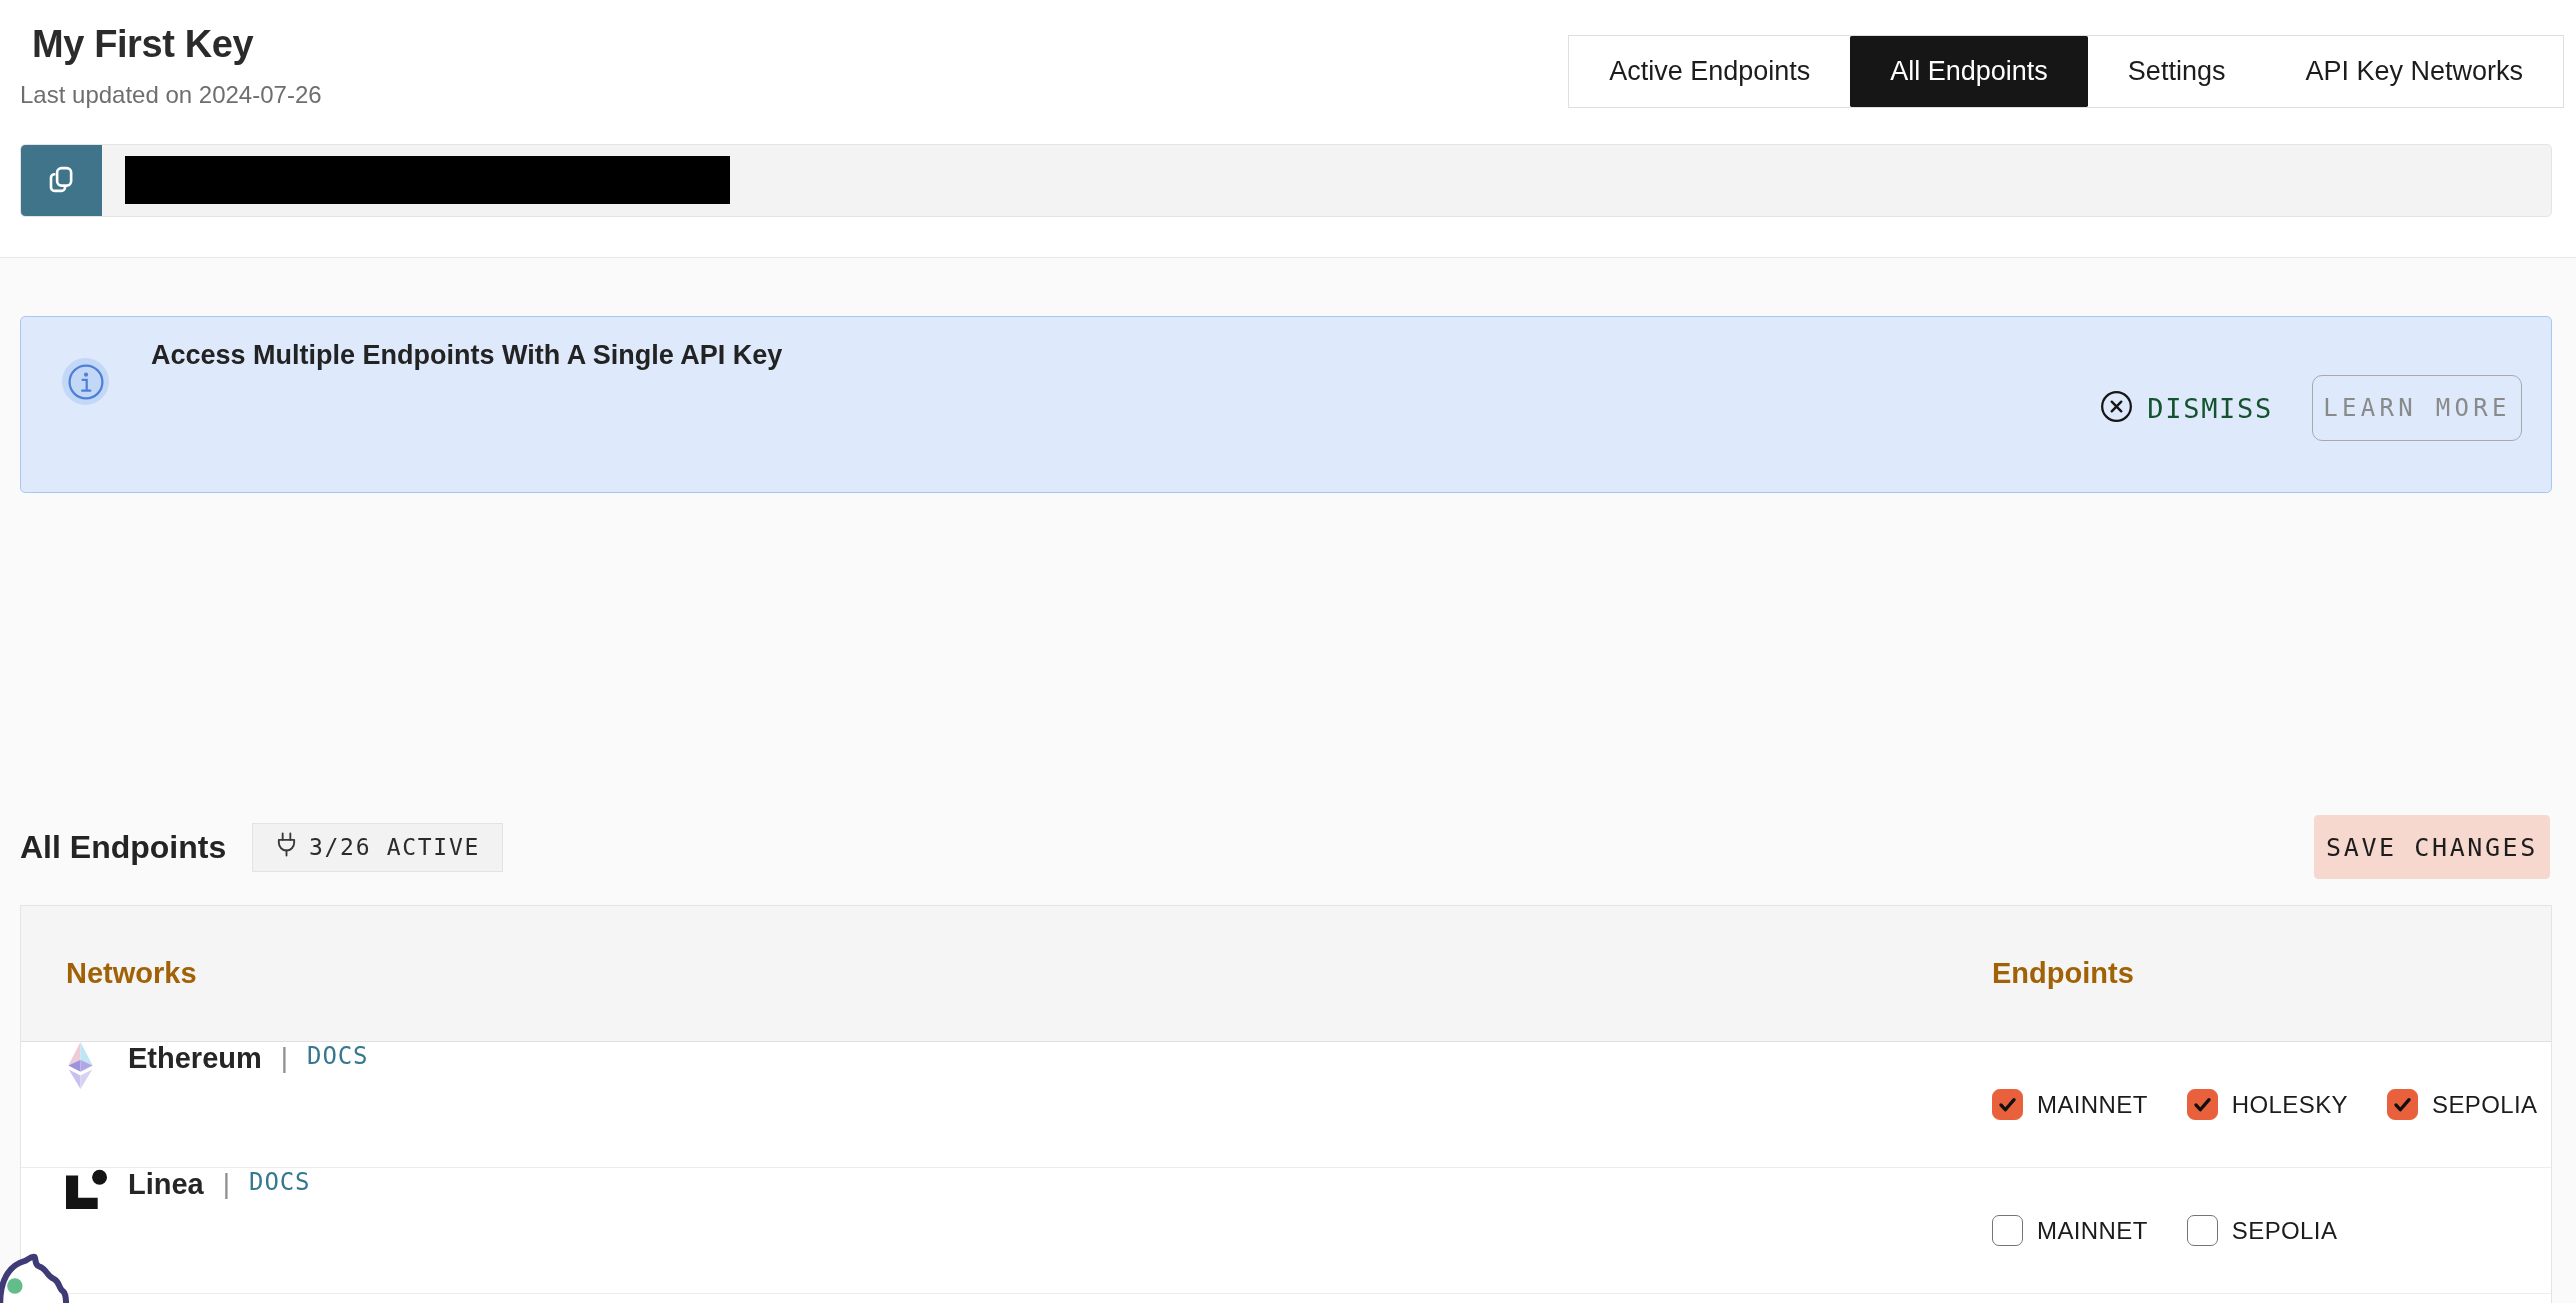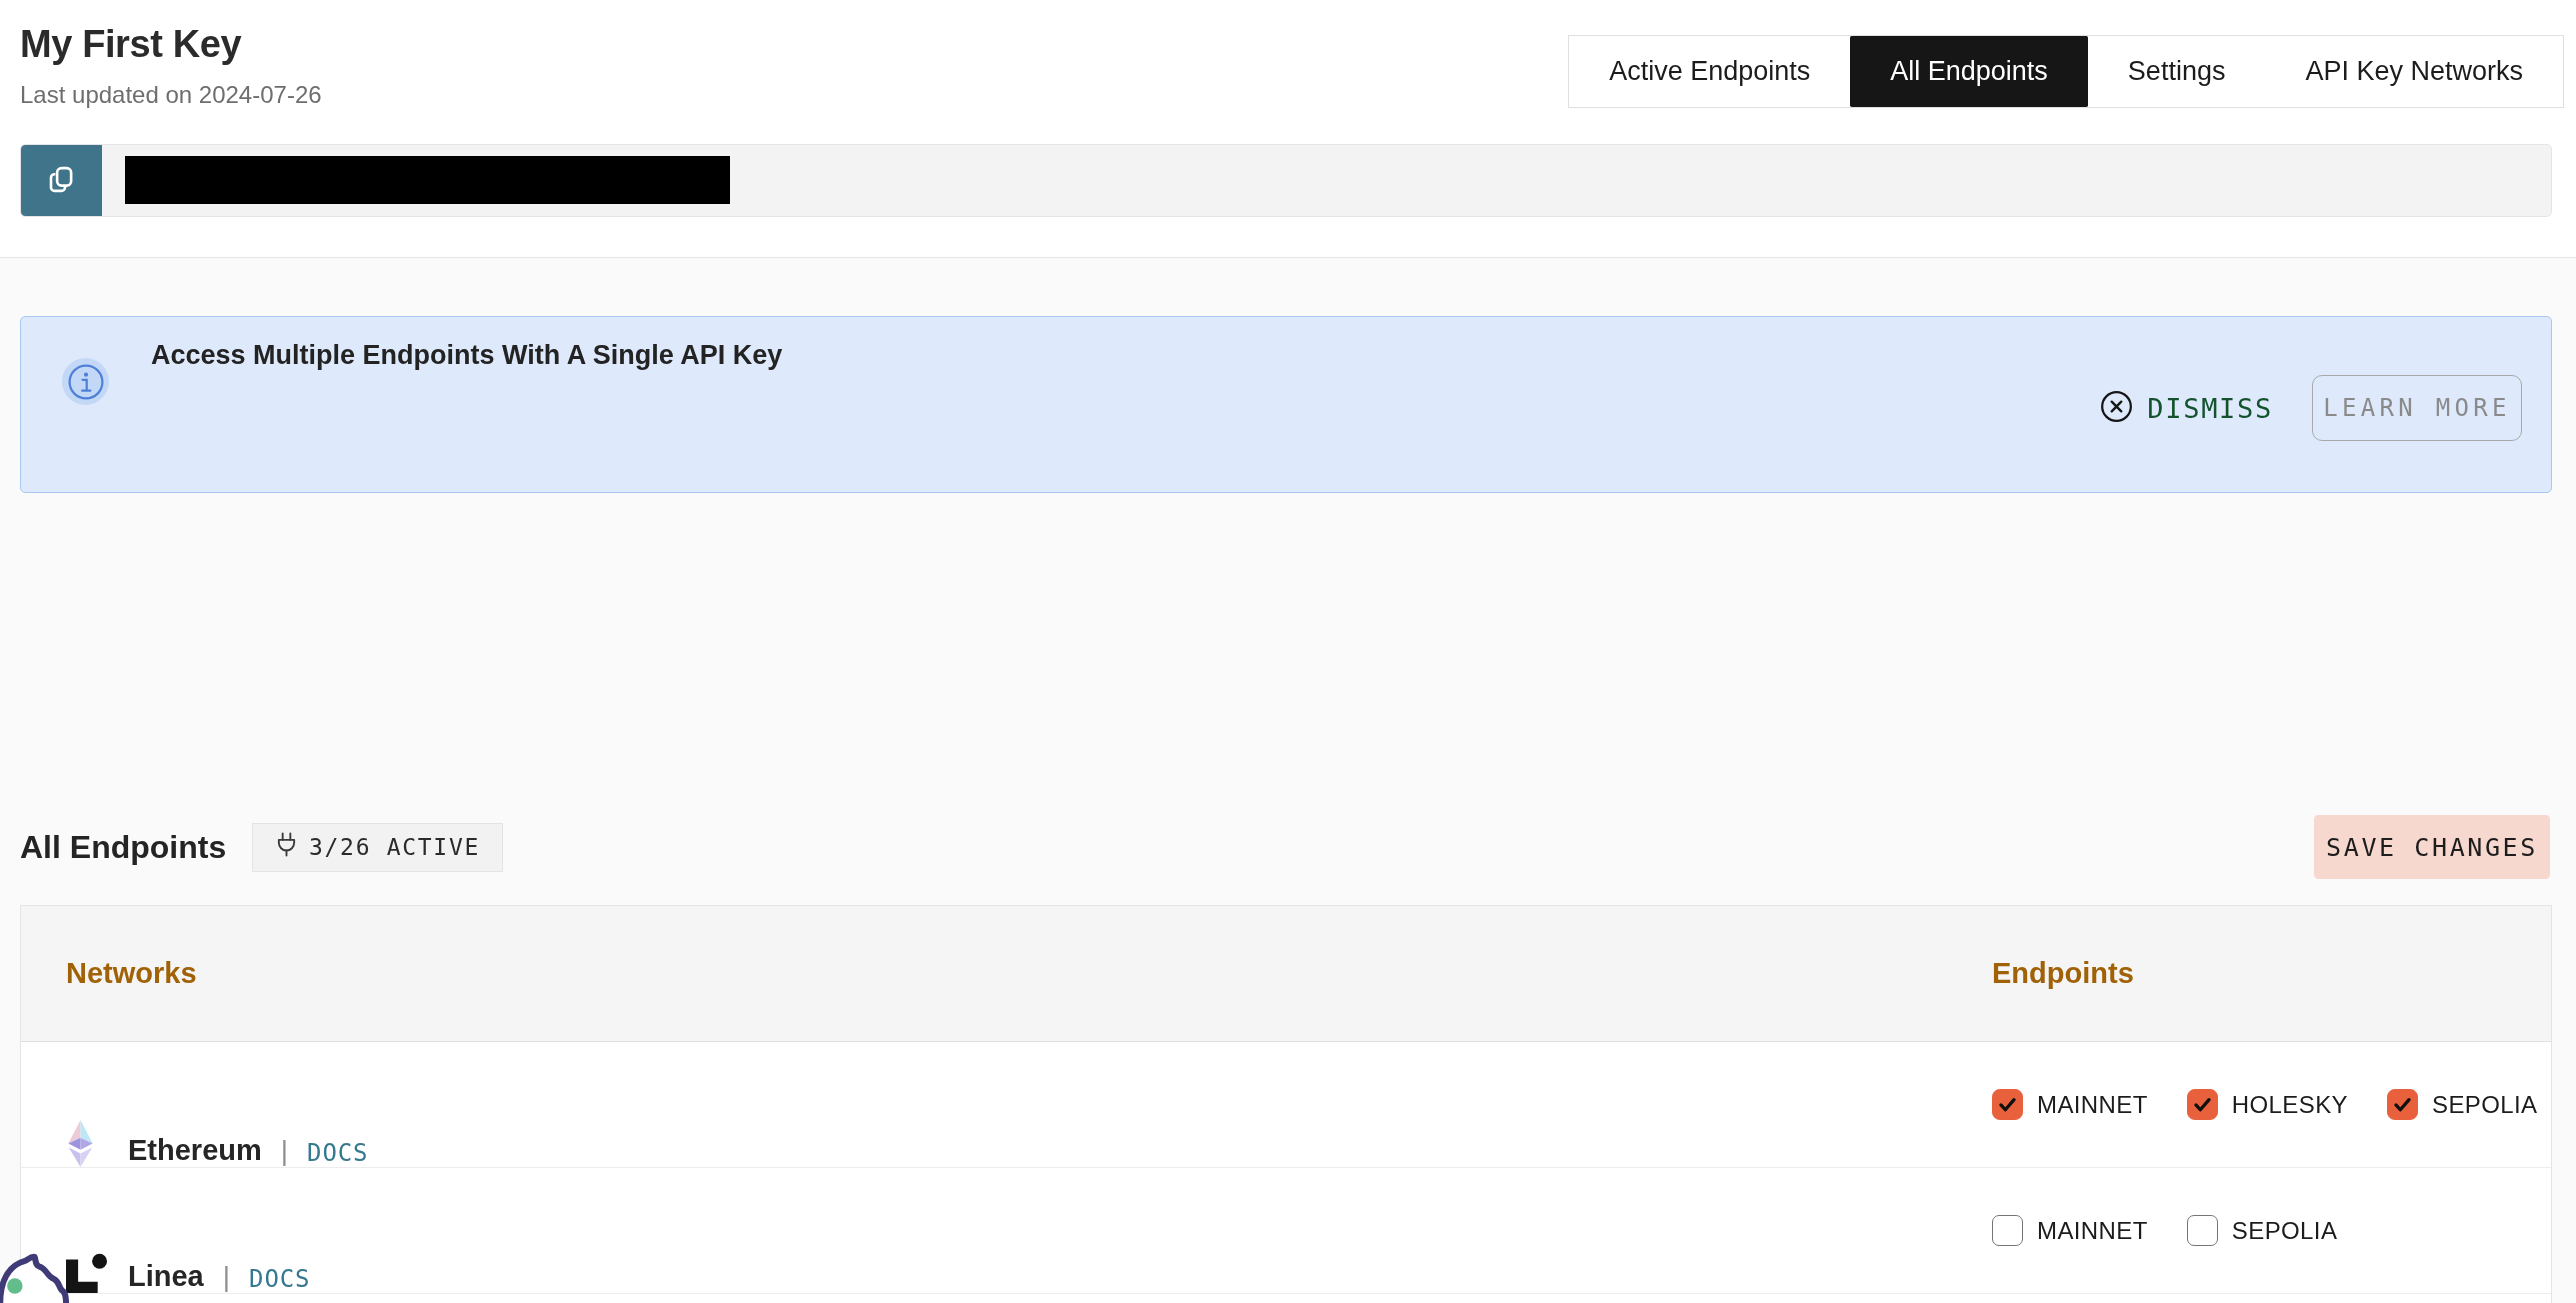--- a/index.html
+++ b/index.html
@@ -3,21 +3,21 @@
 <meta charset="utf-8">
 <style>
   * { margin:0; padding:0; box-sizing:border-box; }
   html,body { width:2576px; height:1304px; overflow:hidden; background:#fff;
     font-family:"Liberation Sans", sans-serif; color:#262626; }
   .mono { font-family:"DejaVu Sans Mono", monospace; }
 
   
   .top { position:relative; width:2576px; height:258px; background:#fff;
          border-bottom:0.9px solid #E7E7E7; }
-  .page-title { position:absolute; left:20px; top:22.5px; font-size:38px; font-weight:700; color:#2B2B2B; letter-spacing:-0.4px;}
+  .page-title { position:absolute; left:32px; top:22.5px; font-size:38px; font-weight:700; color:#2B2B2B; letter-spacing:-0.4px;}
   .page-sub { position:absolute; left:20px; top:81px; font-size:24px; color:#6E6E6E; }
 
   .tabbar { position:absolute; right:12px; top:35px; height:73px; display:flex;
             border:0.9px solid #DFDFDF; background:#fff; }
   .tab { height:100%; display:flex; align-items:center; padding:0 40px;
          font-size:27px; color:#1C1C1C; cursor:pointer; white-space:nowrap; background:#fff; border:none;}
   .tab.active { background:#161616; color:#fff; border-radius:1.7px; }
 
   .keybar { position:absolute; left:20px; top:144px; width:2532px; height:73px;
             background:#F3F3F3; border:0.9px solid #E4E4E4; border-radius:5.2px; display:flex; }
@@ -54,21 +54,21 @@
   
   .table { position:absolute; left:20px; top:647px; width:2532px; height:657px;
            background:#fff; border:0.9px solid #E4E4E4; border-bottom:none; }
   .thead { height:136px; background:#F5F5F5; border-bottom:0.9px solid #E0E0E0; position:relative; }
   .th { position:absolute; top:0; height:100%; display:flex; align-items:center;
         font-size:29px; font-weight:700; color:#a16207; }
   .th-networks { left:45px; }
   .th-endpoints { left:1971px; }
 
   .trow { position:relative; height:126px; border-bottom:0.9px solid #EDEDED; background:#fff; }
-  .network-cell { position:absolute; left:0; top:0; bottom:0; display:flex; align-items:flex-end; padding-left:45px; }
+  .network-cell { position:absolute; left:0; top:0; bottom:0; display:flex; align-items:flex-start; padding-left:45px; }
   .icon-wrap { width:62px; display:flex; align-items:center; }
   .network-name { font-size:29px; font-weight:700; color:#262626; }
   .pipe { margin:0 19px; font-size:28px; color:#8F8F8F; font-weight:300;}
   .docs { font-family:"DejaVu Sans Mono", monospace; font-size:24px; color:#35788F;
           letter-spacing:0.9px; cursor:pointer; text-decoration:none; }
 
   .endpoints-cell { position:absolute; left:1971px; top:0; bottom:0;
                     display:flex; align-items:center; gap:39px; }
   .ep { display:flex; align-items:center; gap:14px; cursor:pointer; }
   .cb { width:31px; height:31px; border:1.7px solid #757575; border-radius:7px; background:#fff;

